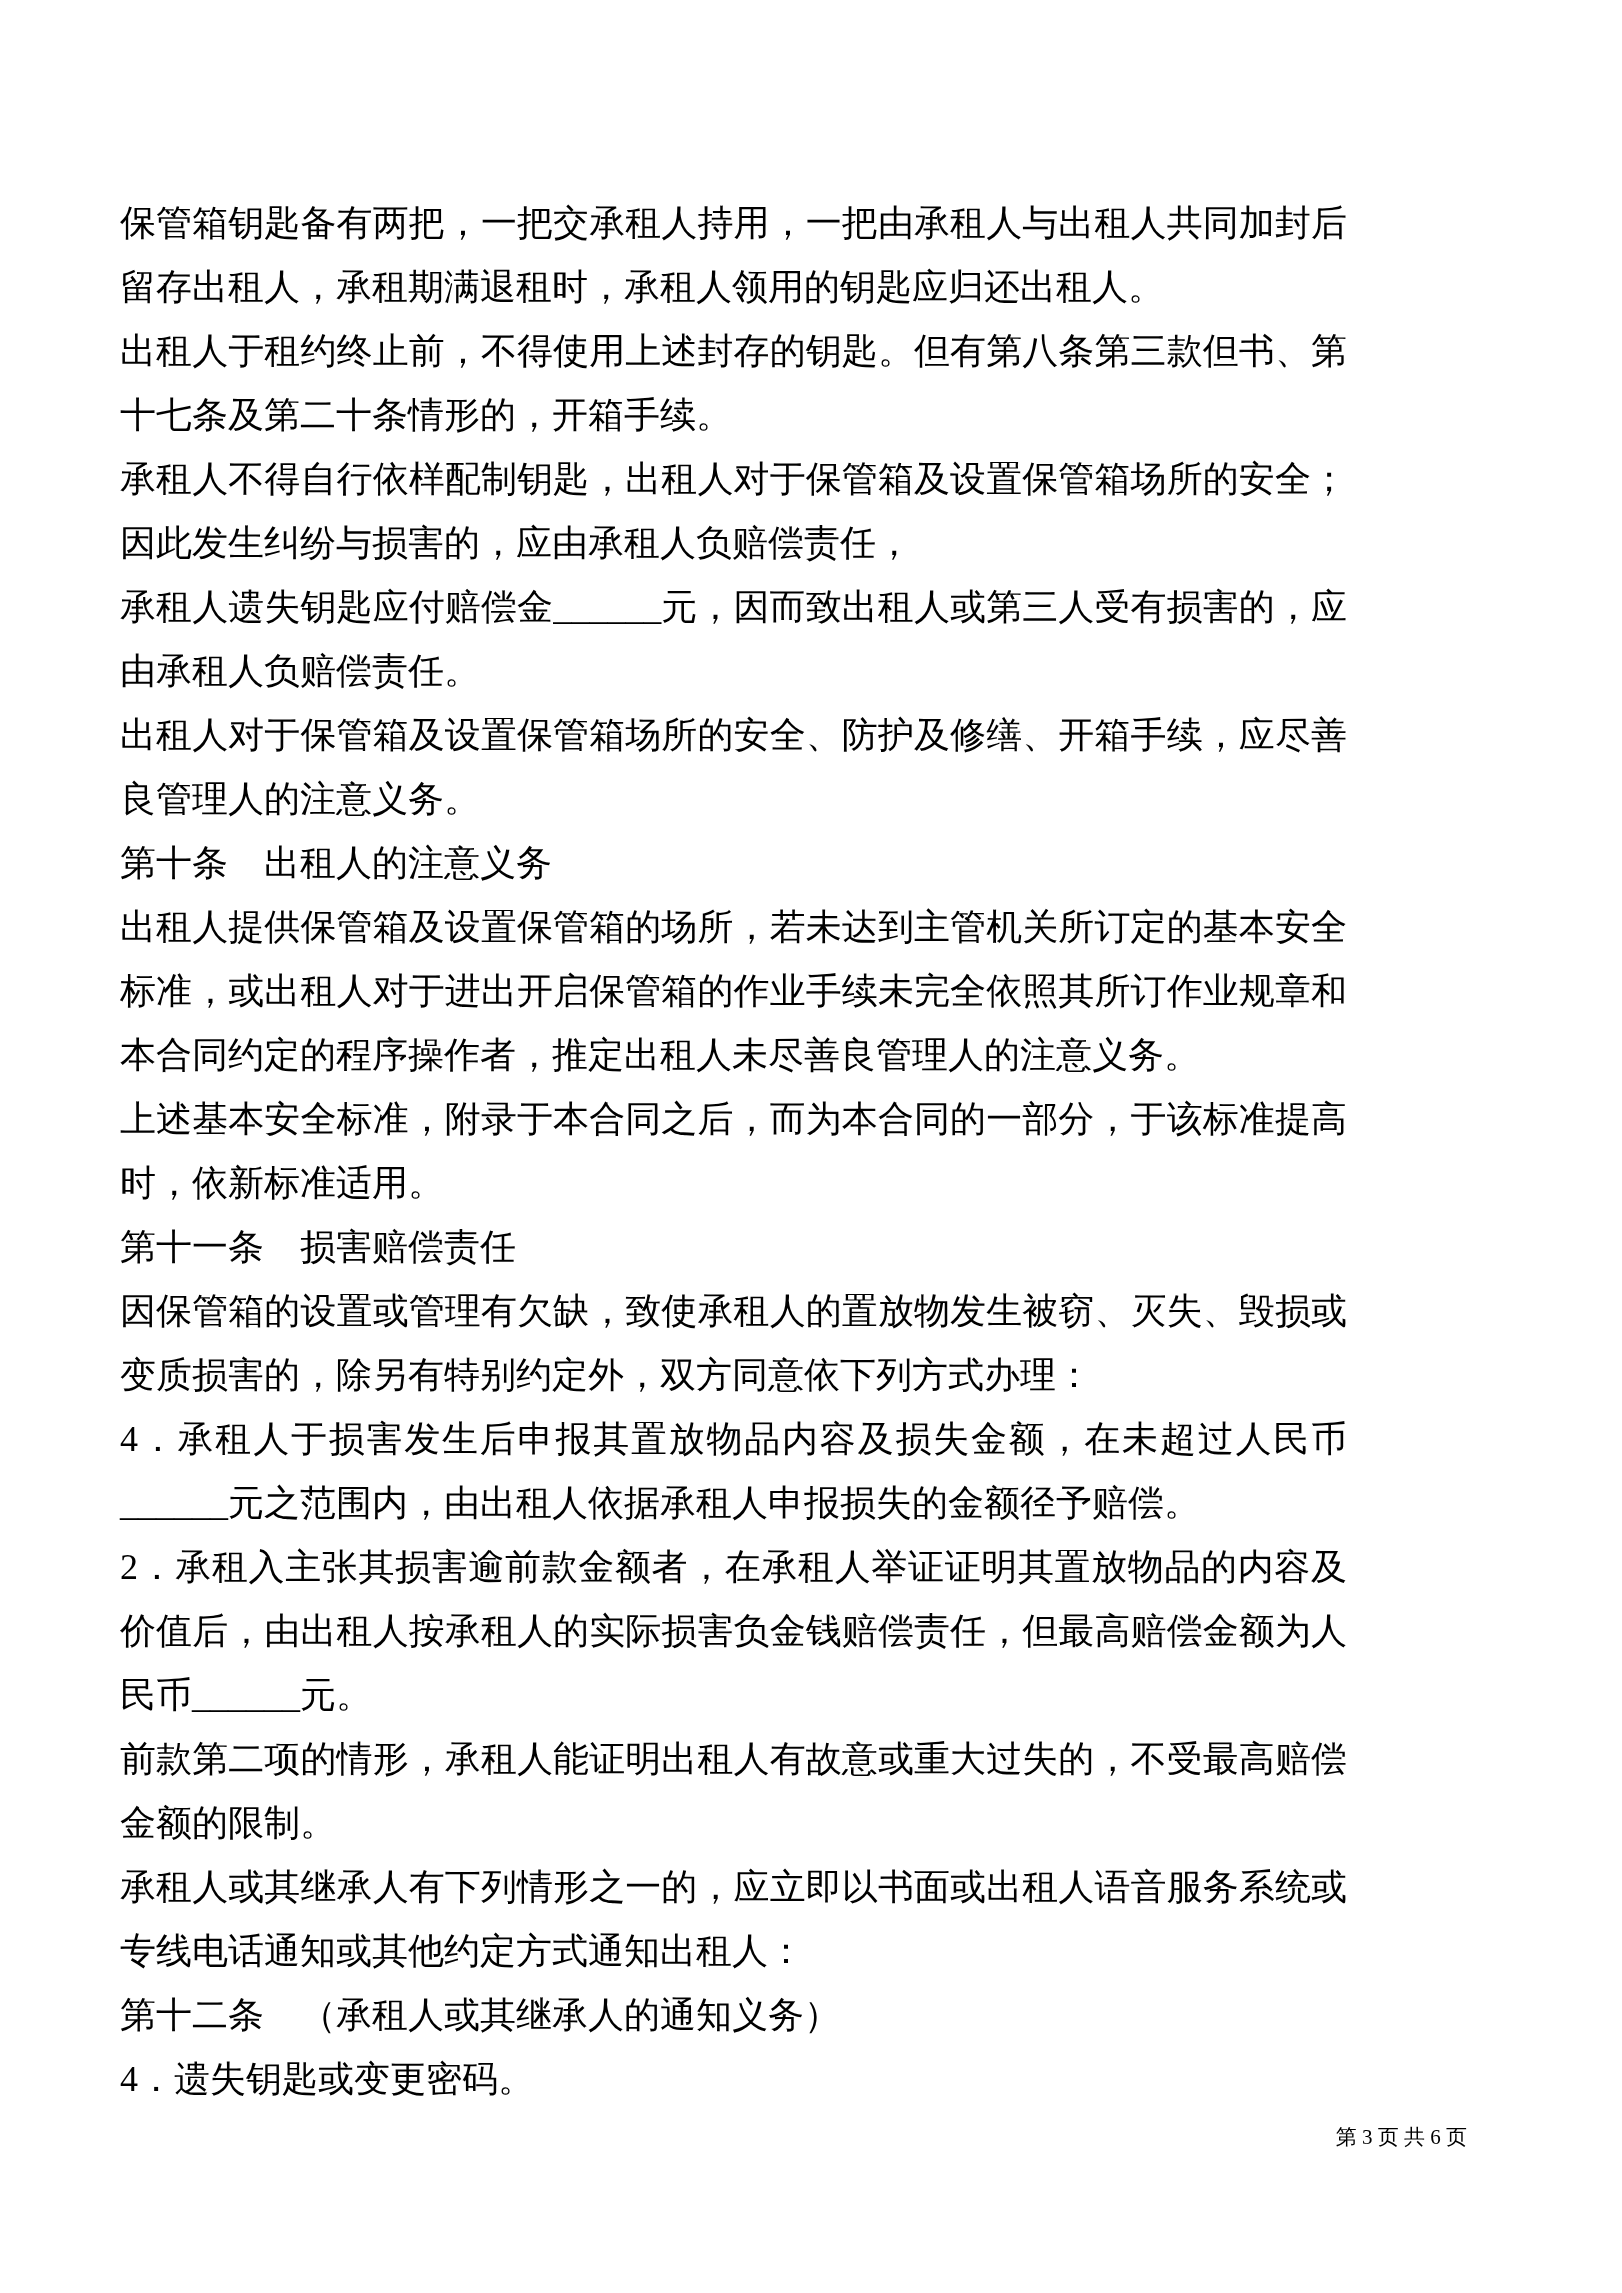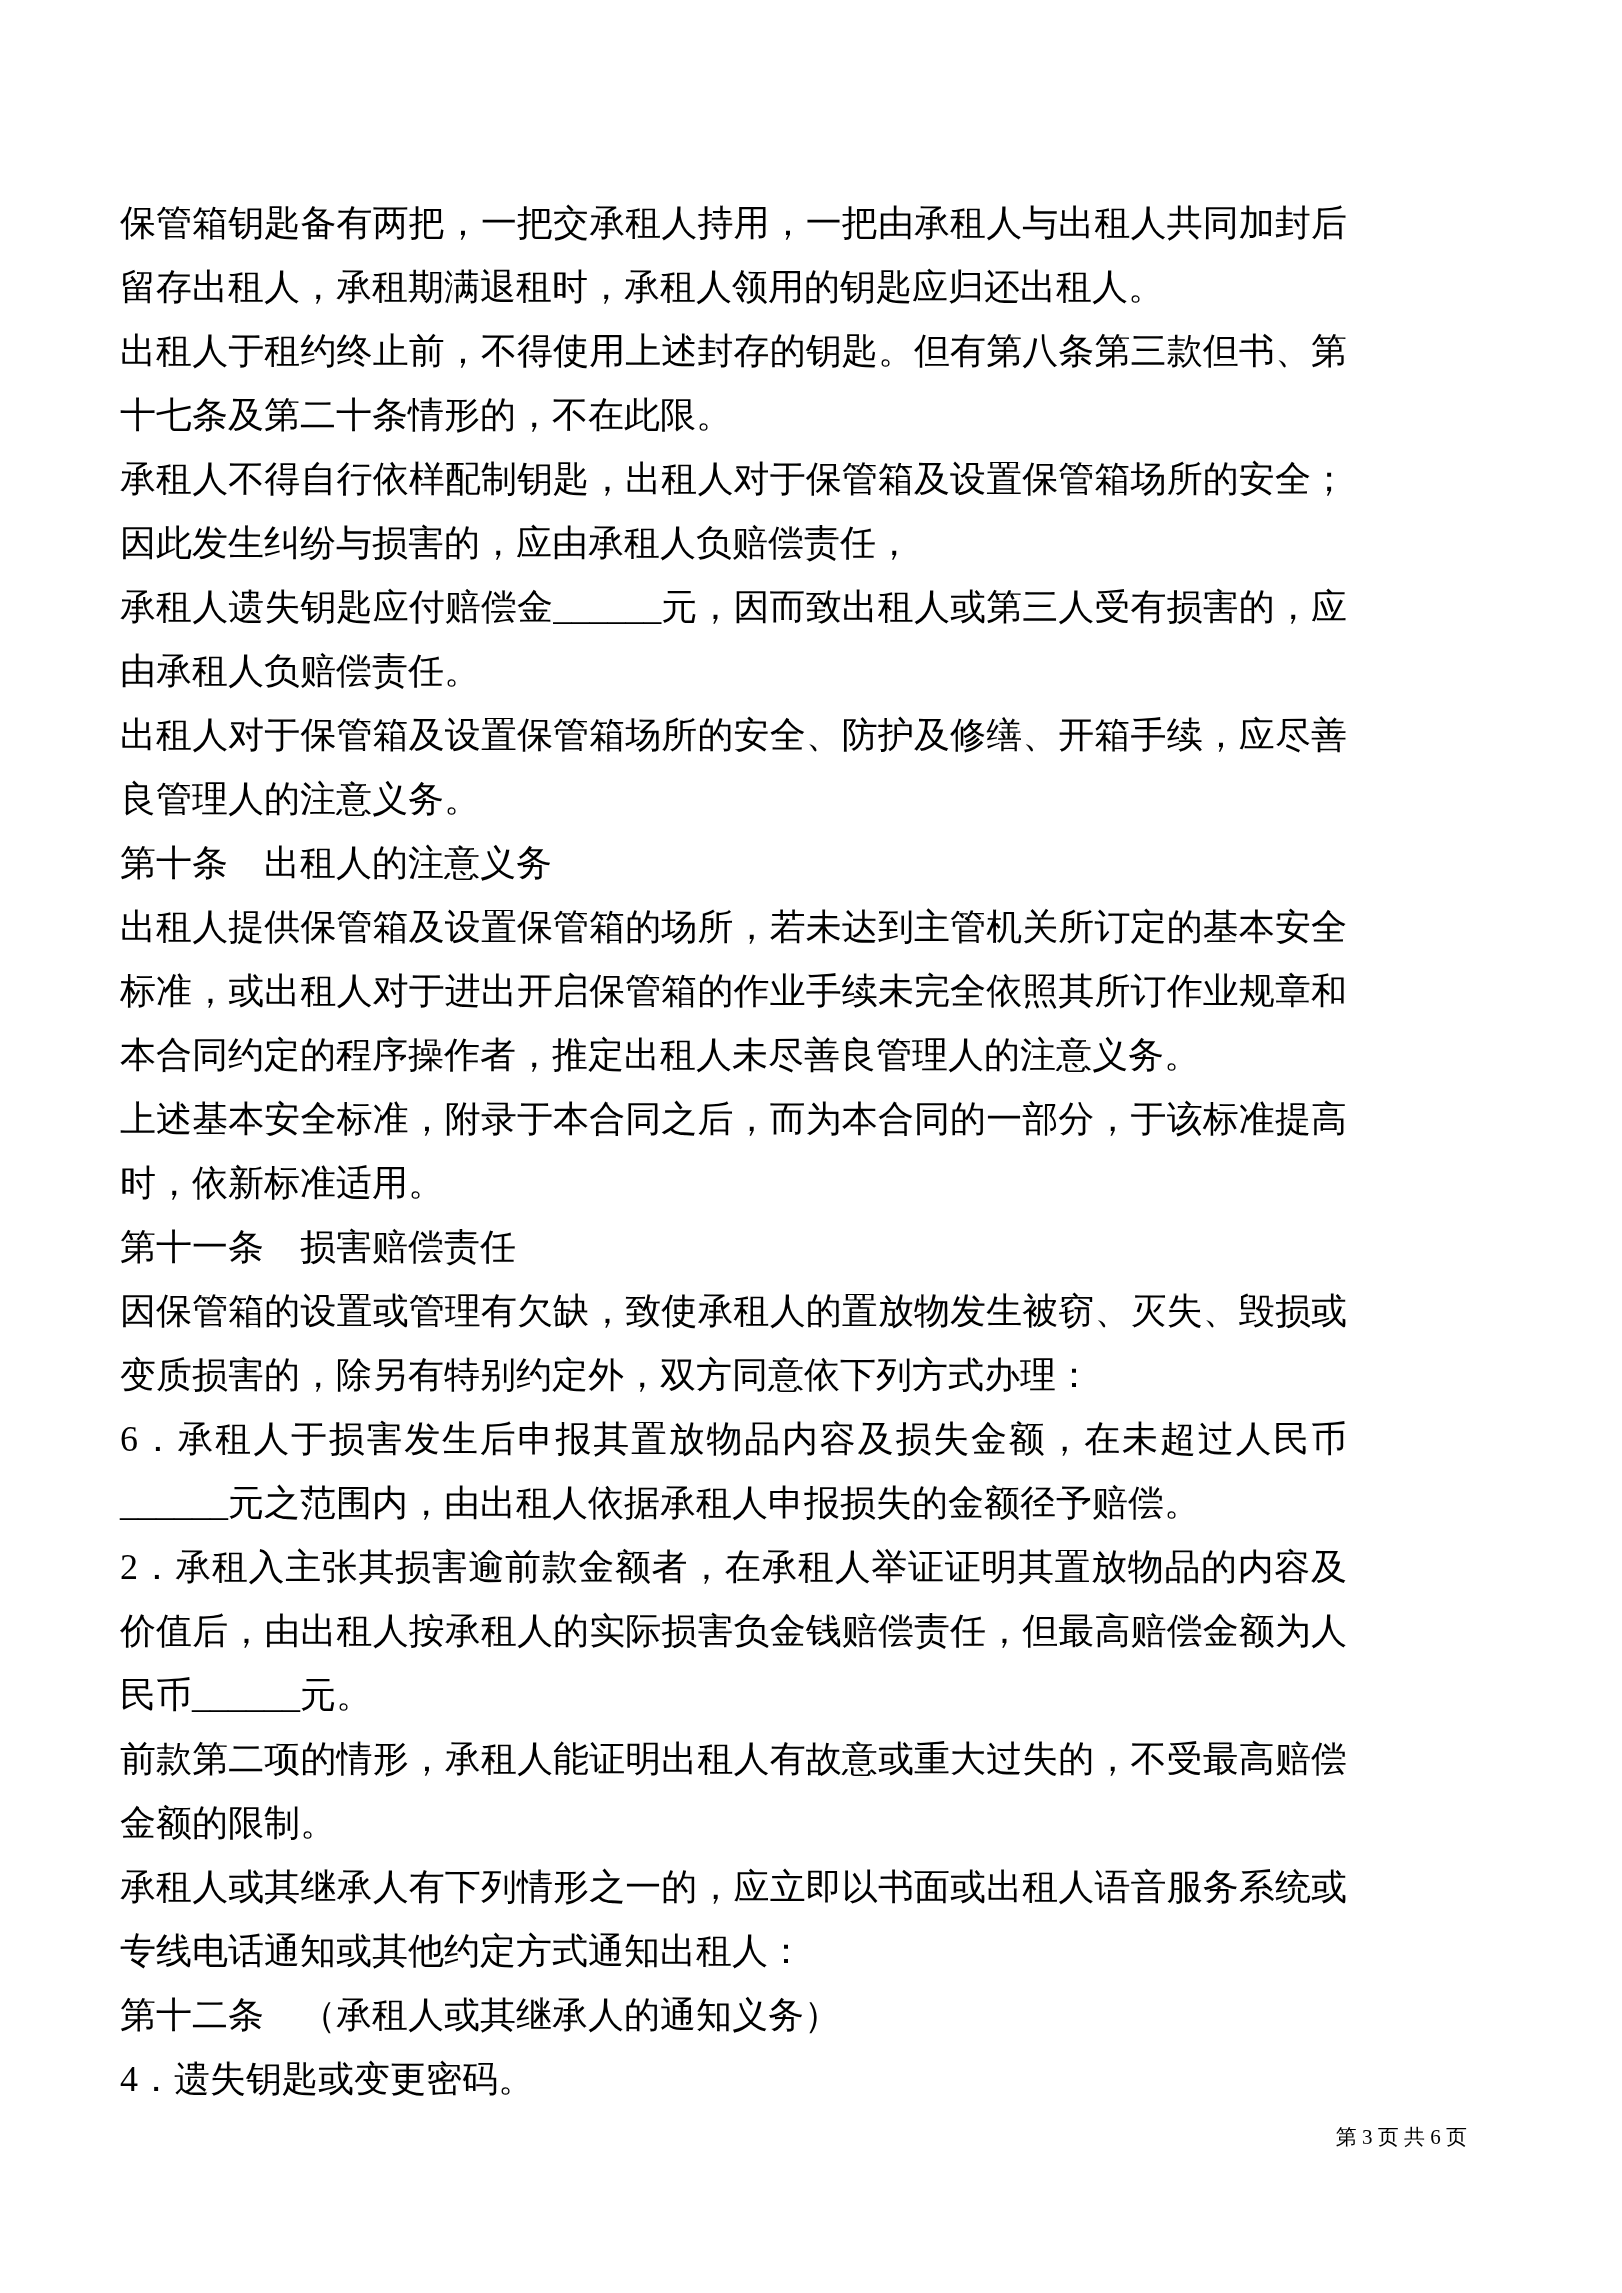--- a/index.html
+++ b/index.html
@@ -45,30 +45,30 @@
     line-height: 27px;
     color: #000000;
   }
 </style>
 </head>
 <body>
 
 <div class="page">
   <div class="content">
     <p class="para">保管箱钥匙备有两把，一把交承租人持用，一把由承租人与出租人共同加封后留存出租人，承租期满退租时，承租人领用的钥匙应归还出租人。</p>
-    <p class="para">出租人于租约终止前，不得使用上述封存的钥匙。但有第八条第三款但书、第十七条及第二十条情形的，不在此限。</p>
+    <p class="para">出租人于租约终止前，不得使用上述封存的钥匙。但有第八条第三款但书、第十七条及第二十条情形的，开箱手续。</p>
     <p class="para">承租人不得自行依样配制钥匙，出租人对于保管箱及设置保管箱场所的安全；因此发生纠纷与损害的，应由承租人负赔偿责任，</p>
     <p class="para">承租人遗失钥匙应付赔偿金______元，因而致出租人或第三人受有损害的，应由承租人负赔偿责任。</p>
     <p class="para">出租人对于保管箱及设置保管箱场所的安全、防护及修缮、开箱手续，应尽善良管理人的注意义务。</p>
     <p class="para heading">第十条　出租人的注意义务</p>
     <p class="para">出租人提供保管箱及设置保管箱的场所，若未达到主管机关所订定的基本安全标准，或出租人对于进出开启保管箱的作业手续未完全依照其所订作业规章和本合同约定的程序操作者，推定出租人未尽善良管理人的注意义务。</p>
     <p class="para">上述基本安全标准，附录于本合同之后，而为本合同的一部分，于该标准提高时，依新标准适用。</p>
     <p class="para heading">第十一条　损害赔偿责任</p>
     <p class="para">因保管箱的设置或管理有欠缺，致使承租人的置放物发生被窃、灭失、毁损或变质损害的，除另有特别约定外，双方同意依下列方式办理：</p>
-    <p class="para">6．承租人于损害发生后申报其置放物品内容及损失金额，在未超过人民币______元之范围内，由出租人依据承租人申报损失的金额径予赔偿。</p>
+    <p class="para">4．承租人于损害发生后申报其置放物品内容及损失金额，在未超过人民币______元之范围内，由出租人依据承租人申报损失的金额径予赔偿。</p>
     <p class="para">2．承租入主张其损害逾前款金额者，在承租人举证证明其置放物品的内容及价值后，由出租人按承租人的实际损害负金钱赔偿责任，但最高赔偿金额为人民币______元。</p>
     <p class="para">前款第二项的情形，承租人能证明出租人有故意或重大过失的，不受最高赔偿金额的限制。</p>
     <p class="para">承租人或其继承人有下列情形之一的，应立即以书面或出租人语音服务系统或专线电话通知或其他约定方式通知出租人：</p>
     <p class="para heading">第十二条　（承租人或其继承人的通知义务）</p>
     <p class="para">4．遗失钥匙或变更密码。</p>
   </div>
   <div class="footer">第 3 页 共 6 页</div>
 </div>
 
 

